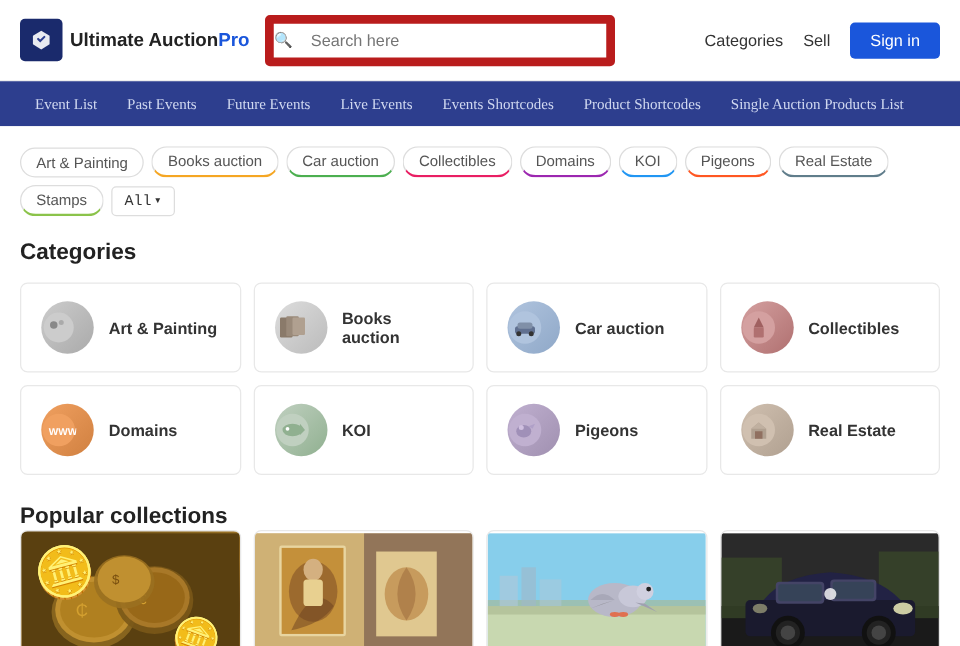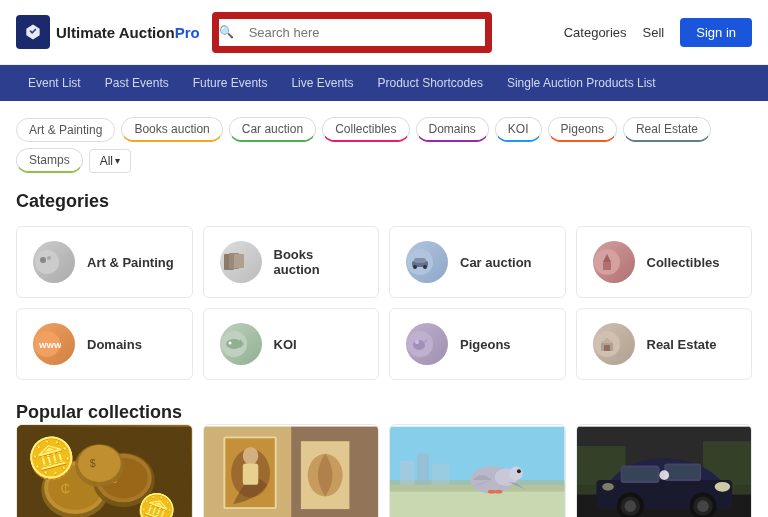--- a/index.html
+++ b/index.html
@@ -14,37 +14,37 @@
     .logo-text span { color: #1a56db; }
     .search-bar { flex: 1; max-width: 280px; position: relative; }
     .search-bar input { width: 100%; padding: 6px 10px 6px 30px; border: 7px solid #b91c1c; border-radius: 4px; font-size: 13px; color: #666; outline: none; }
     .search-icon-wrap { position: absolute; left: 8px; top: 50%; transform: translateY(-50%); color: #999; font-size: 12px; }
     .header-nav { display: flex; align-items: center; gap: 16px; margin-left: auto; }
     .header-nav a { font-size: 13px; color: #333; text-decoration: none; cursor: pointer; }
     .signin-btn { background: #1a56db; color: #fff; border: none; border-radius: 4px; padding: 7px 16px; font-size: 13px; cursor: pointer; font-weight: 500; text-align: center; }
 
     
     .navbar { background: #2d3e8e; display: flex; align-items: center; padding: 0 16px; height: 36px; gap: 0; }
-    .navbar a { color: #d0d8f0; font-size: 12px; padding: 0 12px; height: 36px; display: flex; align-items: center; text-decoration: none; cursor: pointer; white-space: nowrap; }
+    .navbar a { color: #d0d8f0; font-size: 12px; padding: 0 12px; height: 36px; display: flex; align-items: center; text-decoration: none; cursor: pointer; white-space: nowrap; font-family: Liberation Serif, serif; }
 
     
     .content { background: #fff; padding: 16px; }
 
     
     .tabs { display: flex; align-items: center; gap: 6px; margin-bottom: 18px; flex-wrap: wrap; }
     .tab { padding: 4px 12px; border-radius: 20px; font-size: 12px; cursor: pointer; border: 1px solid #ddd; background: #fff; color: #555; white-space: nowrap; }
     .tab.books { border-bottom: 2px solid #f5a623; }
     .tab.car { border-bottom: 2px solid #4caf50; }
     .tab.collectibles { border-bottom: 2px solid #e91e63; }
     .tab.domains { border-bottom: 2px solid #9c27b0; }
     .tab.koi { border-bottom: 2px solid #2196f3; }
     .tab.pigeons { border-bottom: 2px solid #ff5722; }
     .tab.realstate { border-bottom: 2px solid #607d8b; }
     .tab.stamps { border-bottom: 2px solid #8bc34a; }
-    .tab-all { display: flex; align-items: center; gap: 2px; padding: 4px 10px; border: 1px solid #ddd; border-radius: 4px; background: #fff; font-size: 12px; cursor: pointer; }
+    .tab-all { display: flex; align-items: center; gap: 2px; padding: 4px 10px; border: 1px solid #ddd; border-radius: 4px; background: #fff; font-size: 12px; cursor: pointer; font-family: Liberation Mono, monospace; }
 
     
     .section-title { font-size: 18px; font-weight: 700; color: #222; margin-bottom: 14px; }
 
     
     .cat-grid { display: grid; grid-template-columns: repeat(4, 1fr); gap: 10px; margin-bottom: 22px; }
     .cat-card { border: 1px solid #e8e8e8; border-radius: 6px; padding: 14px 16px; display: flex; align-items: center; gap: 12px; background: #fff; cursor: pointer; }
     .cat-img { width: 42px; height: 42px; border-radius: 50%; object-fit: cover; overflow: hidden; flex-shrink: 0; display: flex; align-items: center; font-size: 18px; }
     .cat-name { font-size: 13px; font-weight: 600; color: #333; }
 
@@ -93,20 +93,21 @@
     <a>Sell</a>
     <button class="signin-btn">Sign in</button>
   </div>
 </header>
 
 <nav class="navbar">
   <a>Event List</a>
   <a>Past Events</a>
   <a>Future Events</a>
   <a>Live Events</a>
+  <a>Events Shortcodes</a>
   <a>Product Shortcodes</a>
   <a>Single Auction Products List</a>
 
 </nav>
 
 <div class="content">
 
   <div class="tabs">
     <div class="tab">Art &amp; Painting</div>
     <div class="tab books">Books auction</div>

